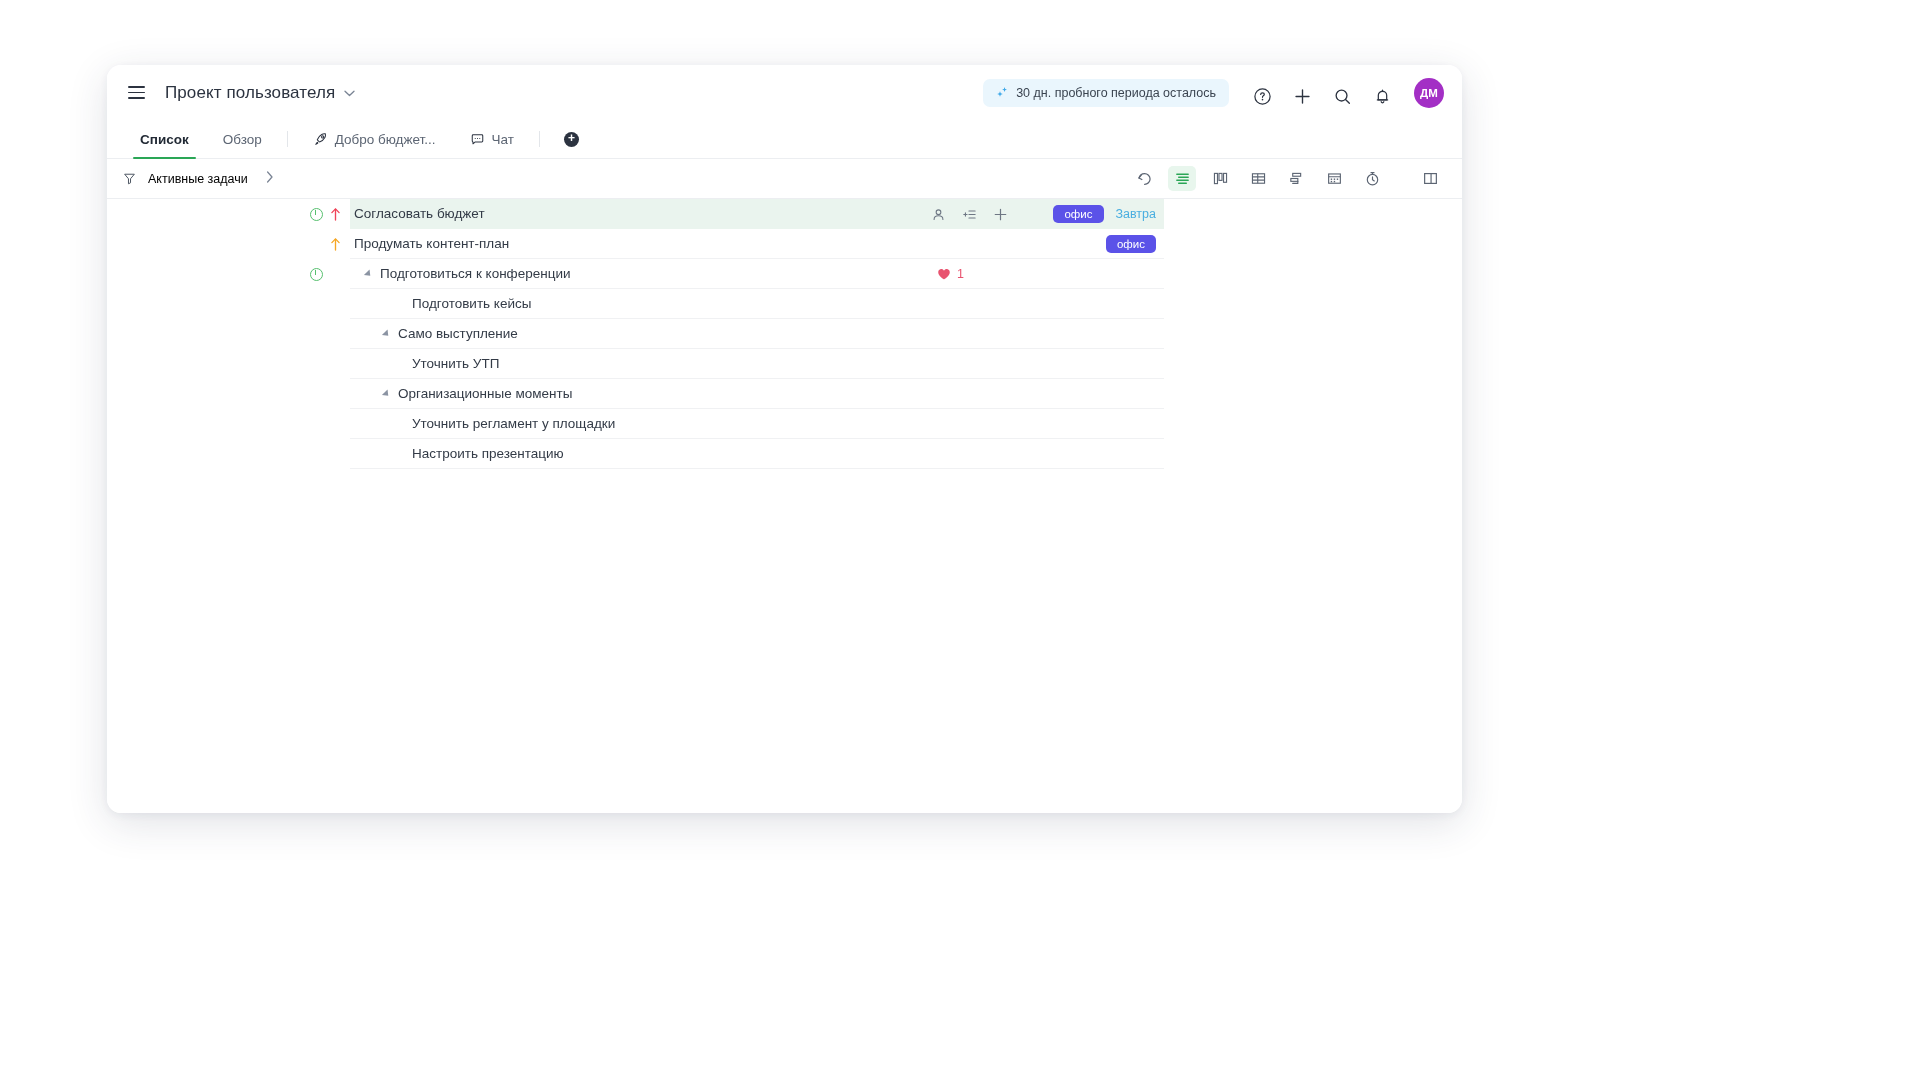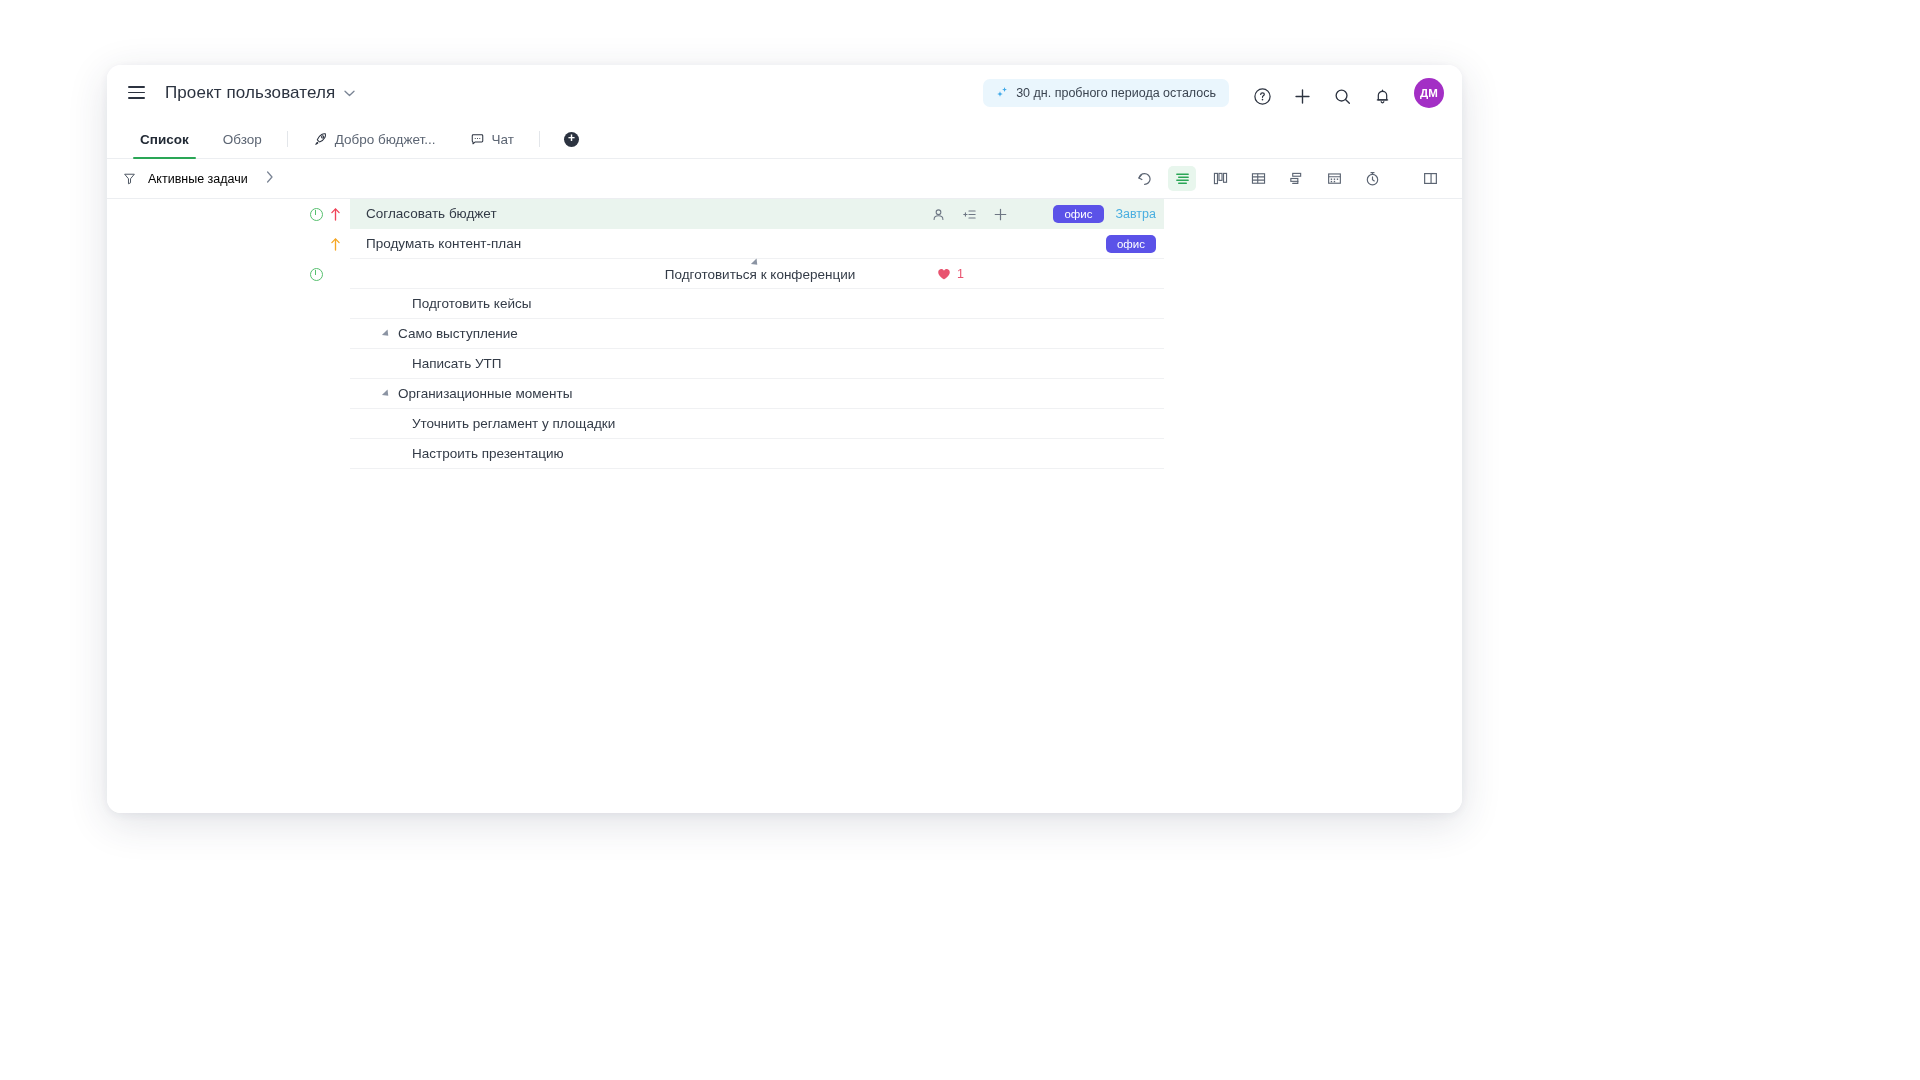--- a/index.html
+++ b/index.html
@@ -257,22 +257,22 @@
     height: 100%;
     display: flex;
     align-items: center;
     border-bottom: 1px solid #f0f1f3;
     padding-right: 10px;
     position: relative;
     max-width: 814px;
   }
   .task-row.highlight .row-body { border-bottom-color: transparent; }
 
-  .indent-0 { padding-left: 16px; }
-  .indent-1 { padding-left: 16px; flex-direction: column; }
+  .indent-0 { padding-left: 4px; }
+  .indent-1 { padding-left: 16px; }
   .indent-2 { padding-left: 34px; }
   .indent-3 { padding-left: 62px; }
 
   .collapse-tri {
     width: 0; height: 0;
     border-left: 5px solid #8b94a3;
     border-top: 4px solid transparent;
     border-bottom: 4px solid transparent;
     margin-right: 9px;
     transform: rotate(45deg);
@@ -638,21 +638,21 @@
           <div class="collapse-tri"></div>
           <div class="task-title">Само выступление</div>
         </div>
       </div>
       <div class="task-row">
         <div class="gutter">
           <div class="ring-placeholder"></div>
           <div class="prio-placeholder"></div>
         </div>
         <div class="row-body indent-3">
-          <div class="task-title">Написать УТП</div>
+          <div class="task-title">Уточнить УТП</div>
         </div>
       </div>
       <div class="task-row">
         <div class="gutter">
           <div class="ring-placeholder"></div>
           <div class="prio-placeholder"></div>
         </div>
         <div class="row-body indent-2">
           <div class="collapse-tri"></div>
           <div class="task-title">Организационные моменты</div>

